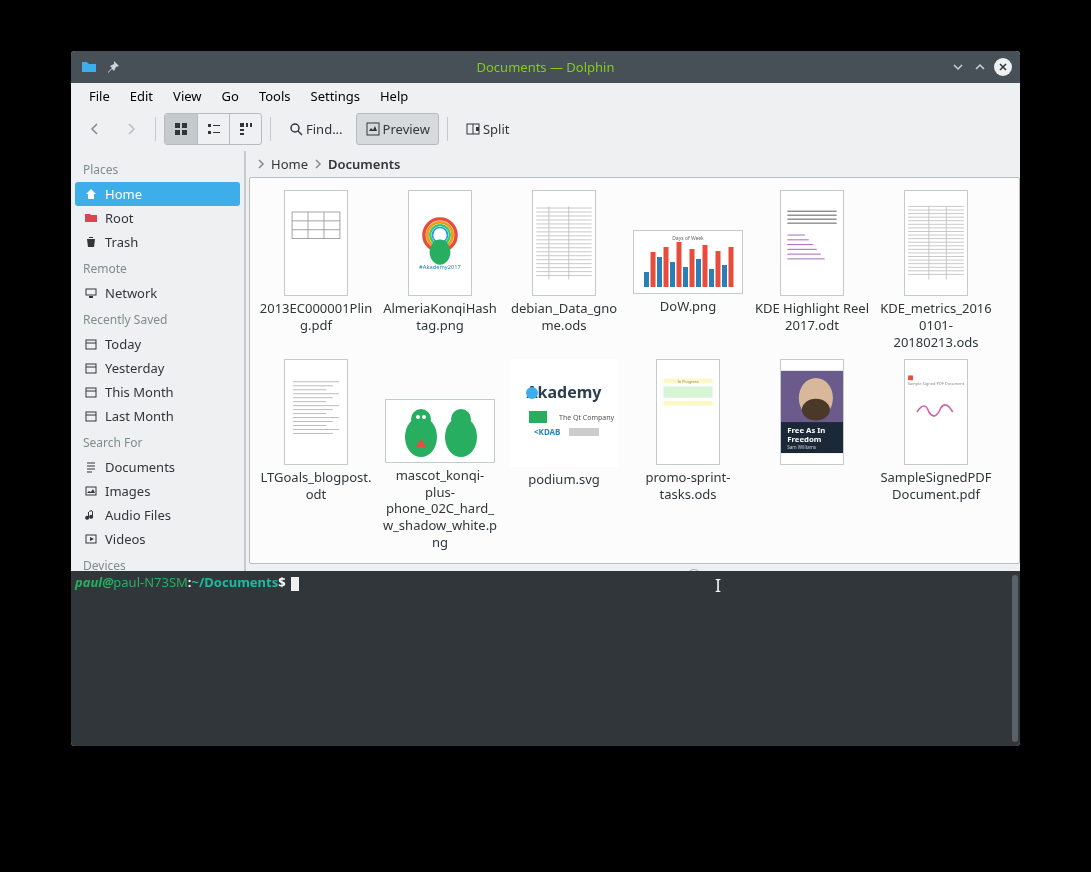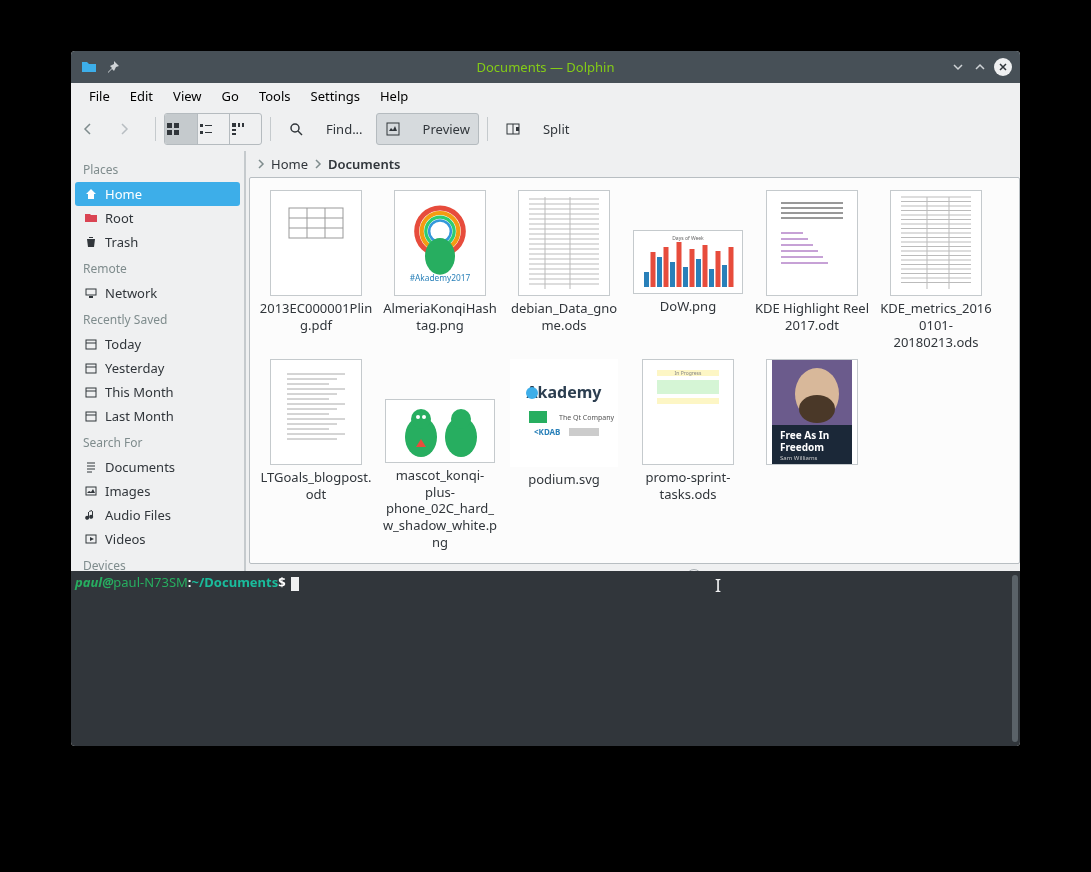--- a/index.html
+++ b/index.html
@@ -7,21 +7,21 @@
 .window { position: absolute; left: 71px; top: 51px; width: 949px; background: #eff0f1; border-radius: 4px; overflow: hidden; box-shadow: 0 4px 20px rgba(0,0,0,0.5); }
 .titlebar { background: #475057; height: 32px; display: flex; align-items: center; color: #84cc16; font-size: 13px; position: relative; }
 .titlebar-icons-left { display: flex; gap: 8px; padding-left: 10px; align-items: center; }
 .titlebar-title { position: absolute; left: 0; right: 0; text-align: center; pointer-events: none; }
 .titlebar-icons-right { margin-left: auto; display: flex; gap: 6px; padding-right: 8px; align-items: center; }
 .tb-icon { width: 16px; height: 16px; display: inline-flex; align-items: center; justify-content: center; color: #cfd3d6; }
 .tb-close { width: 18px; height: 18px; border-radius: 50%; background: #eff0f1; color: #31363b; display: inline-flex; align-items: center; justify-content: center; font-size: 12px; }
 .menubar { display: flex; padding: 0 8px; gap: 0; background: #eff0f1; font-size: 13px; }
 .menubar span { padding: 4px 10px; cursor: default; }
 .toolbar { display: flex; align-items: center; padding: 4px 8px 6px; gap: 4px; background: #eff0f1; }
-.tool-btn { display: inline-flex; align-items: center; justify-content: space-between; padding: 6px 8px; border: 1px solid transparent; border-radius: 3px; background: transparent; cursor: default; gap: 22px; font-size: 13px; color: #31363b; }
+.tool-btn { display: inline-flex; align-items: center; justify-content: center; padding: 6px 8px; border: 1px solid transparent; border-radius: 3px; background: transparent; cursor: default; gap: 2px; font-size: 13px; color: #31363b; }
 .tool-btn.icon-only { width: 32px; height: 30px; padding: 0; }
 .tool-btn.active { background: #c5cacd; border-color: #a9afb3; }
 .tool-btn.pressed { background: #d6dadd; border-color: #b5bbbf; }
 .tool-sep { width: 1px; height: 24px; background: #c5cacd; margin: 0 4px; }
 .icon-group { display: flex; border: 1px solid #b5bbbf; border-radius: 3px; overflow: hidden; }
 .icon-group .tool-btn { border: none; border-radius: 0; }
 .icon-group .tool-btn.active { background: #c5cacd; }
 .icon-group .tool-btn + .tool-btn { border-left: 1px solid #b5bbbf; }
 .content { display: flex; height: 420px; }
 .sidebar { width: 174px; background: #eff0f1; border-right: 1px solid #c5cacd; overflow-y: auto; padding: 4px 0 4px 4px; position: relative; }
@@ -35,21 +35,21 @@
 .main { flex: 1; background: #eff0f1; display: flex; flex-direction: column; }
 .breadcrumb { display: flex; align-items: center; gap: 4px; padding: 4px 6px; font-size: 13px; color: #31363b; }
 .bc-sep { color: #7f8c8d; }
 .bc-current { font-weight: 600; }
 .file-area-wrap { flex: 1; border: 1px solid #b8bec2; margin: 0 0 0 0; border-radius: 2px; background: #fcfcfc; position: relative; display:flex; }
 .file-area { flex:1; overflow-y: auto; padding: 8px 4px; display: flex; flex-wrap: wrap; align-content: flex-start; }
 .file-area::-webkit-scrollbar { width: 10px; }
 .file-area::-webkit-scrollbar-track { background: #eff0f1; }
 .file-area::-webkit-scrollbar-thumb { background: #b8bec2; border-radius: 5px; }
 .file-item { width: 124px; display: flex; flex-direction: column; align-items: center; padding: 4px; text-align: center; font-size: 13px; color: #31363b; }
-.thumb { width: 92px; height: 106px; border: 1px solid #c5cacd; background: #fff; margin-bottom: 4px; display: flex; align-items: center; justify-content: center; overflow: hidden; font-size: 8px; color: #888; }
+.thumb { width: 64px; height: 106px; border: 1px solid #c5cacd; background: #fff; margin-bottom: 4px; display: flex; align-items: center; justify-content: center; overflow: hidden; font-size: 8px; color: #888; }
 .thumb.wide { width: 110px; height: 64px; margin-top: 40px; }
 .thumb.square { width: 108px; height: 108px; border: none; }
 .file-label { line-height: 1.3; word-break: break-word; max-width: 120px; }
 .file-label.link { color: #2980b9; border-bottom: 1px solid #2980b9; }
 .statusbar { display: flex; align-items: center; padding: 4px 10px; font-size: 13px; color: #31363b; gap: 12px; }
 .zoom-slider { flex: 0 0 200px; height: 6px; background: #c5cacd; border-radius: 3px; position: relative; margin-left: auto; }
 .zoom-slider .fill { position: absolute; left: 0; top: 0; height: 100%; width: 45%; background: #3daee9; border-radius: 3px; }
 .zoom-slider .knob { position: absolute; left: 43%; top: -5px; width: 16px; height: 16px; background: #eff0f1; border: 1px solid #a9afb3; border-radius: 50%; }
 .disk-bar { flex: 0 0 100px; height: 6px; background: #c5cacd; border-radius: 3px; position: relative; }
 .disk-bar .used { position: absolute; left: 0; width: 23%; height: 100%; background: #3daee9; border-radius: 3px; }
@@ -522,20 +522,31 @@
                   <rect width="80" height="106" fill="#1b2838"></rect>
                   <rect x="0" y="0" width="80" height="66" fill="#6b5b8c"></rect>
                   <ellipse cx="45" cy="35" rx="22" ry="26" fill="#d8b89a"></ellipse>
                   <ellipse cx="45" cy="50" rx="18" ry="14" fill="#4a3828"></ellipse>
                   <text x="8" y="80" font-size="10" fill="#fff" font-weight="bold">Free As In</text>
                   <text x="8" y="92" font-size="10" fill="#fff" font-weight="bold">Freedom</text>
                   <text x="8" y="101" font-size="6" fill="#ccc">Sam Williams</text>
                 </svg>
               </div>
             </div>
+            <div class="file-item">
+              <div class="thumb">
+                <svg width="78" height="100" viewBox="0 0 78 100">
+                  <rect width="78" height="100" fill="#fff"></rect>
+                  <rect x="4" y="4" width="6" height="6" fill="#e74c3c"></rect>
+                  <text x="39" y="16" text-anchor="middle" font-size="5" fill="#888">Sample Signed PDF Document</text>
+                  <path stroke="#d35fa8" stroke-width="2" fill="none" d="M15 50 q10 -15 15 0 q8 12 15 -5 q6 -10 15 5"></path>
+                </svg>
+              </div>
+              <div class="file-label">SampleSignedPDFDocument.pdf</div>
+            </div>
           </div>
       </div>
 
       <div class="statusbar">
         <span>13 Files (7,1 MiB)</span>
         <div class="zoom-slider">
           <div class="fill"></div>
           <div class="knob"></div>
         </div>
         <div class="disk-bar">

